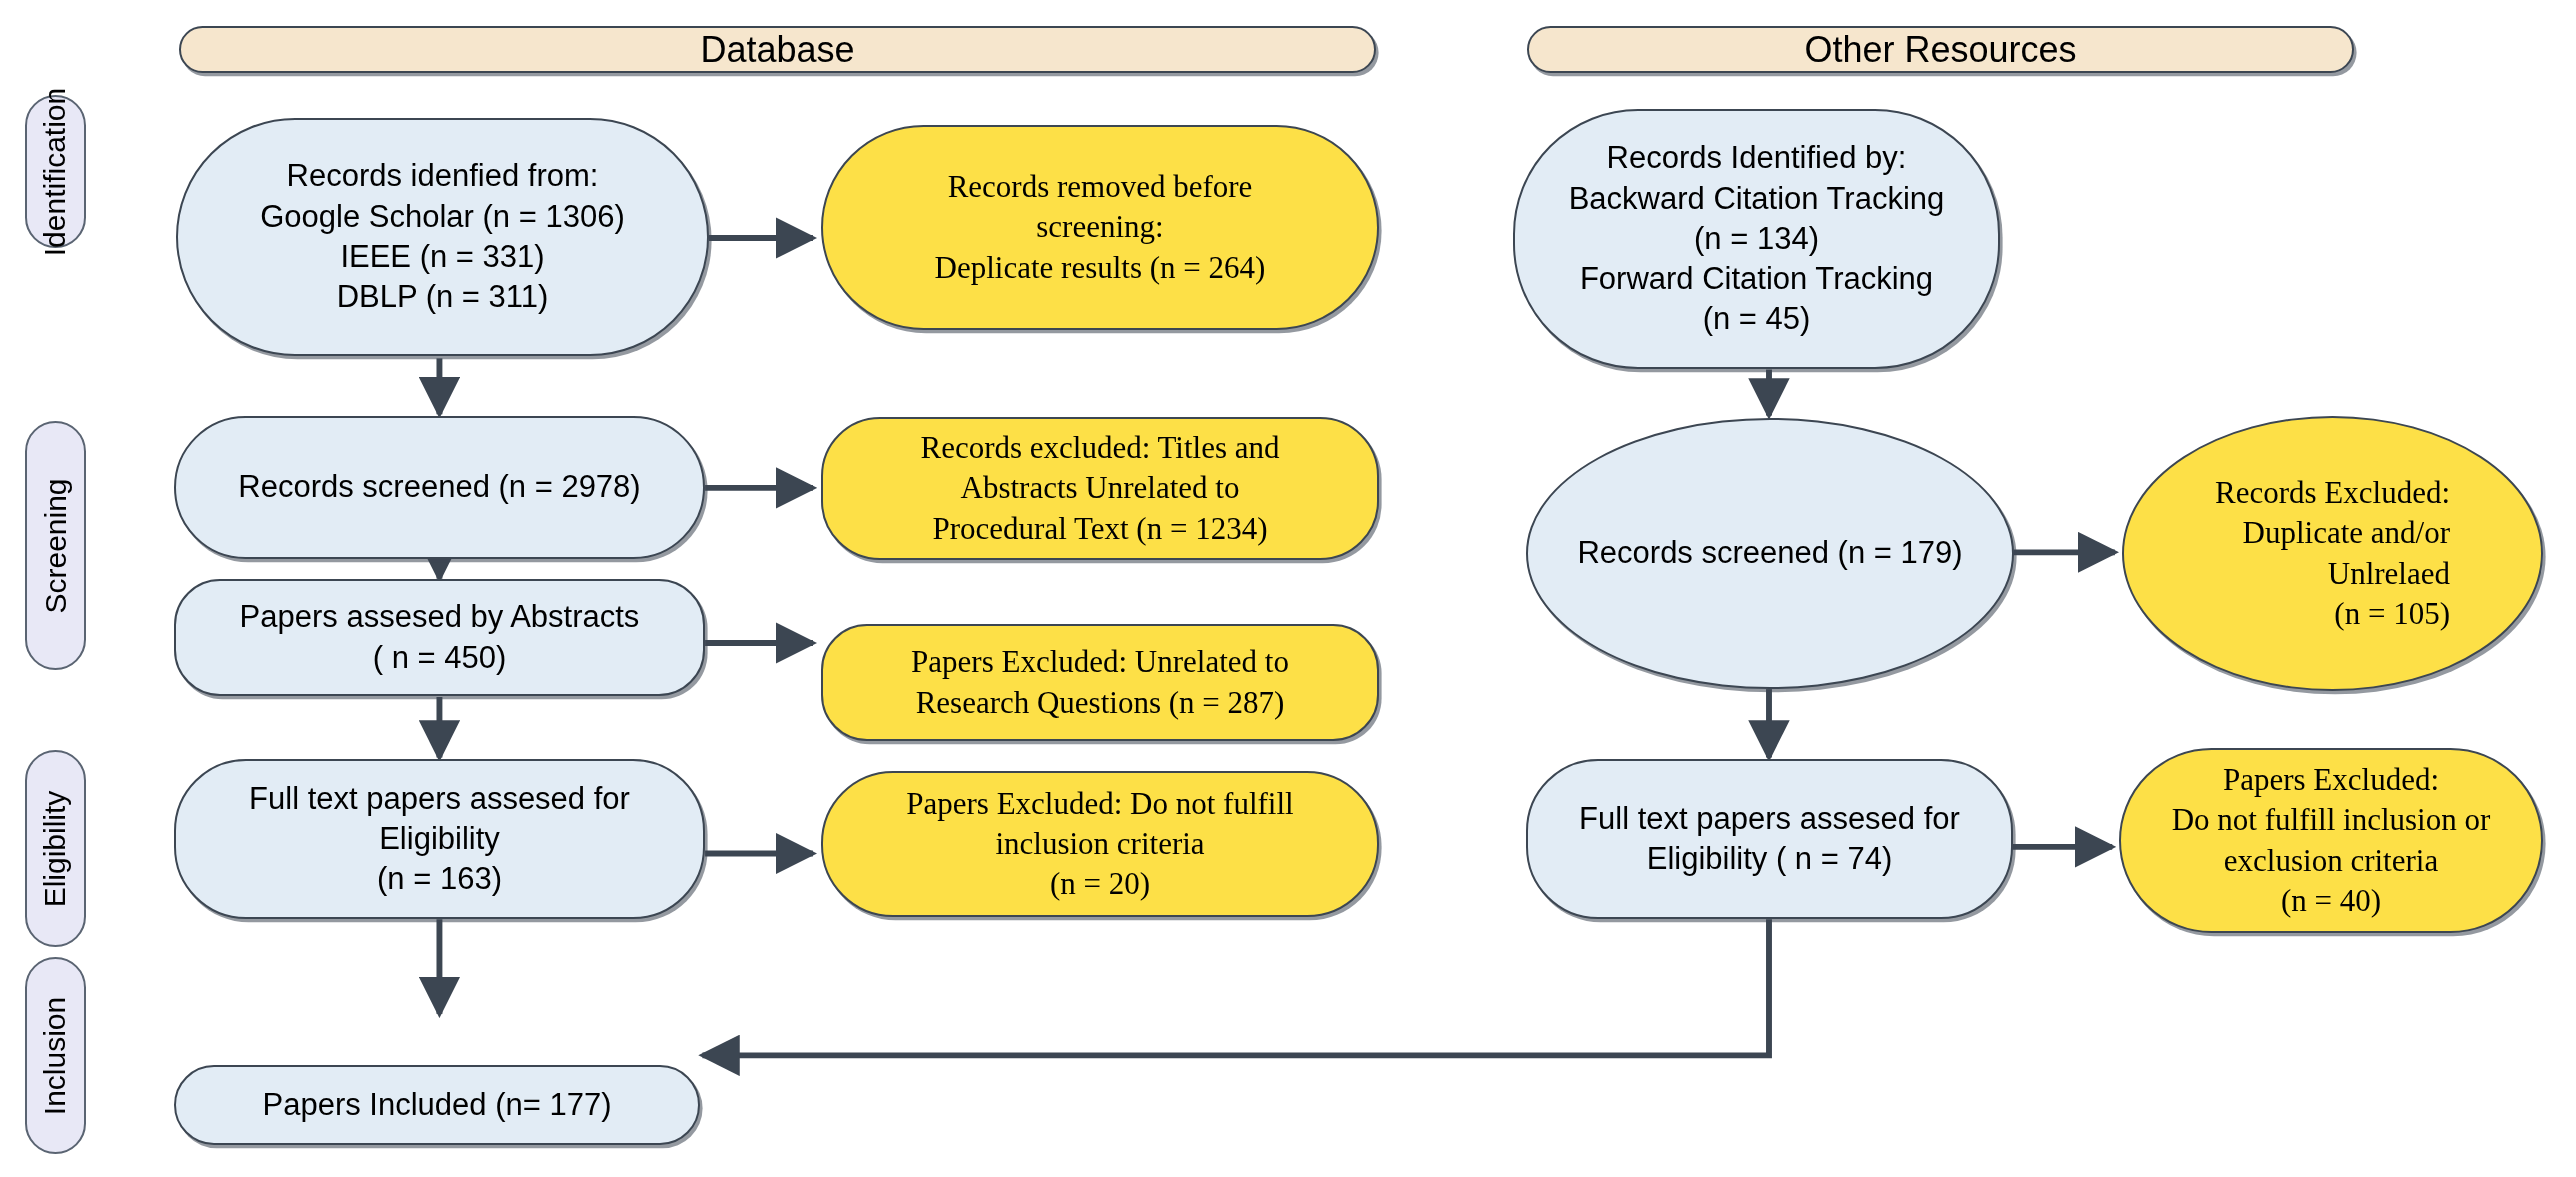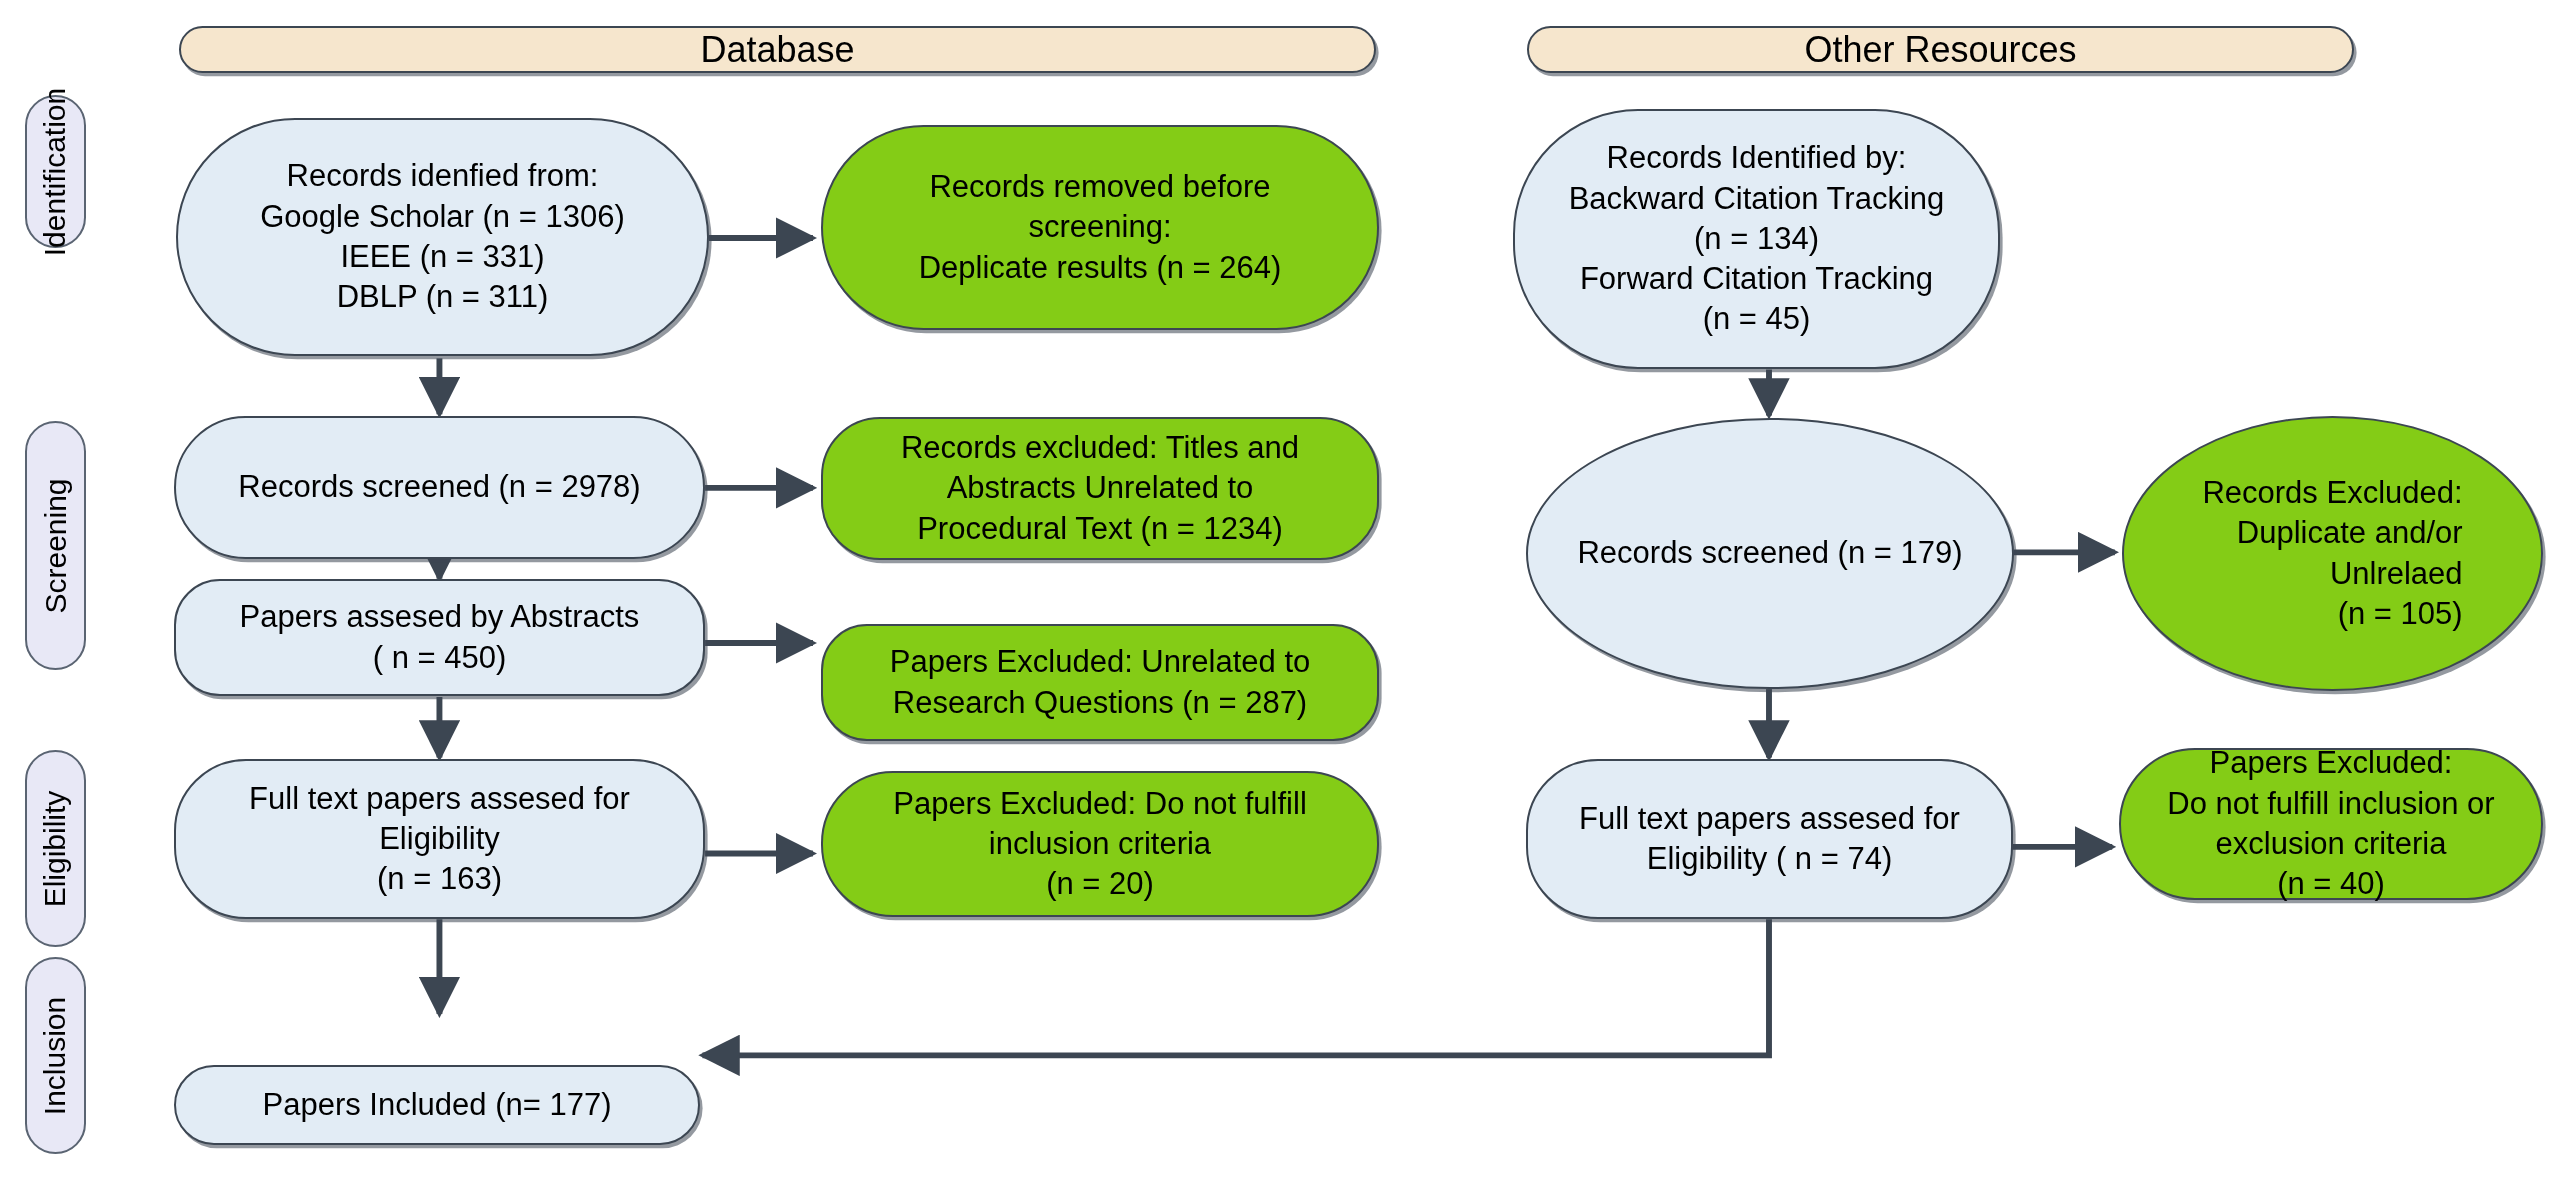--- a/index.html
+++ b/index.html
@@ -17,21 +17,21 @@
     text-align:center;
     border:2.6px solid #3c4652;
     color:#000000;
     font-size:31px;
     line-height:1.30;
     white-space:pre-line;
     padding:4px 9.2px;
     box-shadow:2.6px 3.3px 0 rgba(60,70,82,0.55);
   }
   .blue{background:#e2ecf5;}
-  .pink{background:#84cc16;}
+  .pink{background:#fde047;font-family:Liberation Serif, serif;}
   .header-bar{
     background:#f6e6cd;
     border:2.6px solid #3c4652;
     border-radius:39px;
     position:absolute;
     display:flex;align-items:center;justify-content:center;
     font-size:36px;color:#000;
     box-shadow:2.6px 3.3px 0 rgba(60,70,82,0.55);
     box-sizing:border-box;
   }
@@ -157,19 +157,19 @@
   <div class="node blue r-oval" style="left:1526px;top:418px;width:488px;height:271px;">Records screened (n = 179)</div>
 
   <div class="node pink r-oval" style="left:2122px;top:416px;width:421px;height:275px;">Records Excluded:
 Duplicate and/or
 Unlrelaed
 (n = 105)</div>
 
   <div class="node blue r-lg" style="left:1526px;top:759px;width:487px;height:160px;">Full text papers assesed for
 Eligibility ( n = 74)</div>
 
-  <div class="node pink r-xl" style="left:2119px;top:748px;width:424px;height:152px;">Papers Excluded:
+  <div class="node pink r-xl" style="left:2119px;top:748px;width:424px;height:185px;">Papers Excluded:
 Do not fulfill inclusion or
 exclusion criteria
 (n = 40)</div>
 
 </div>
 
 
 </body></html>

